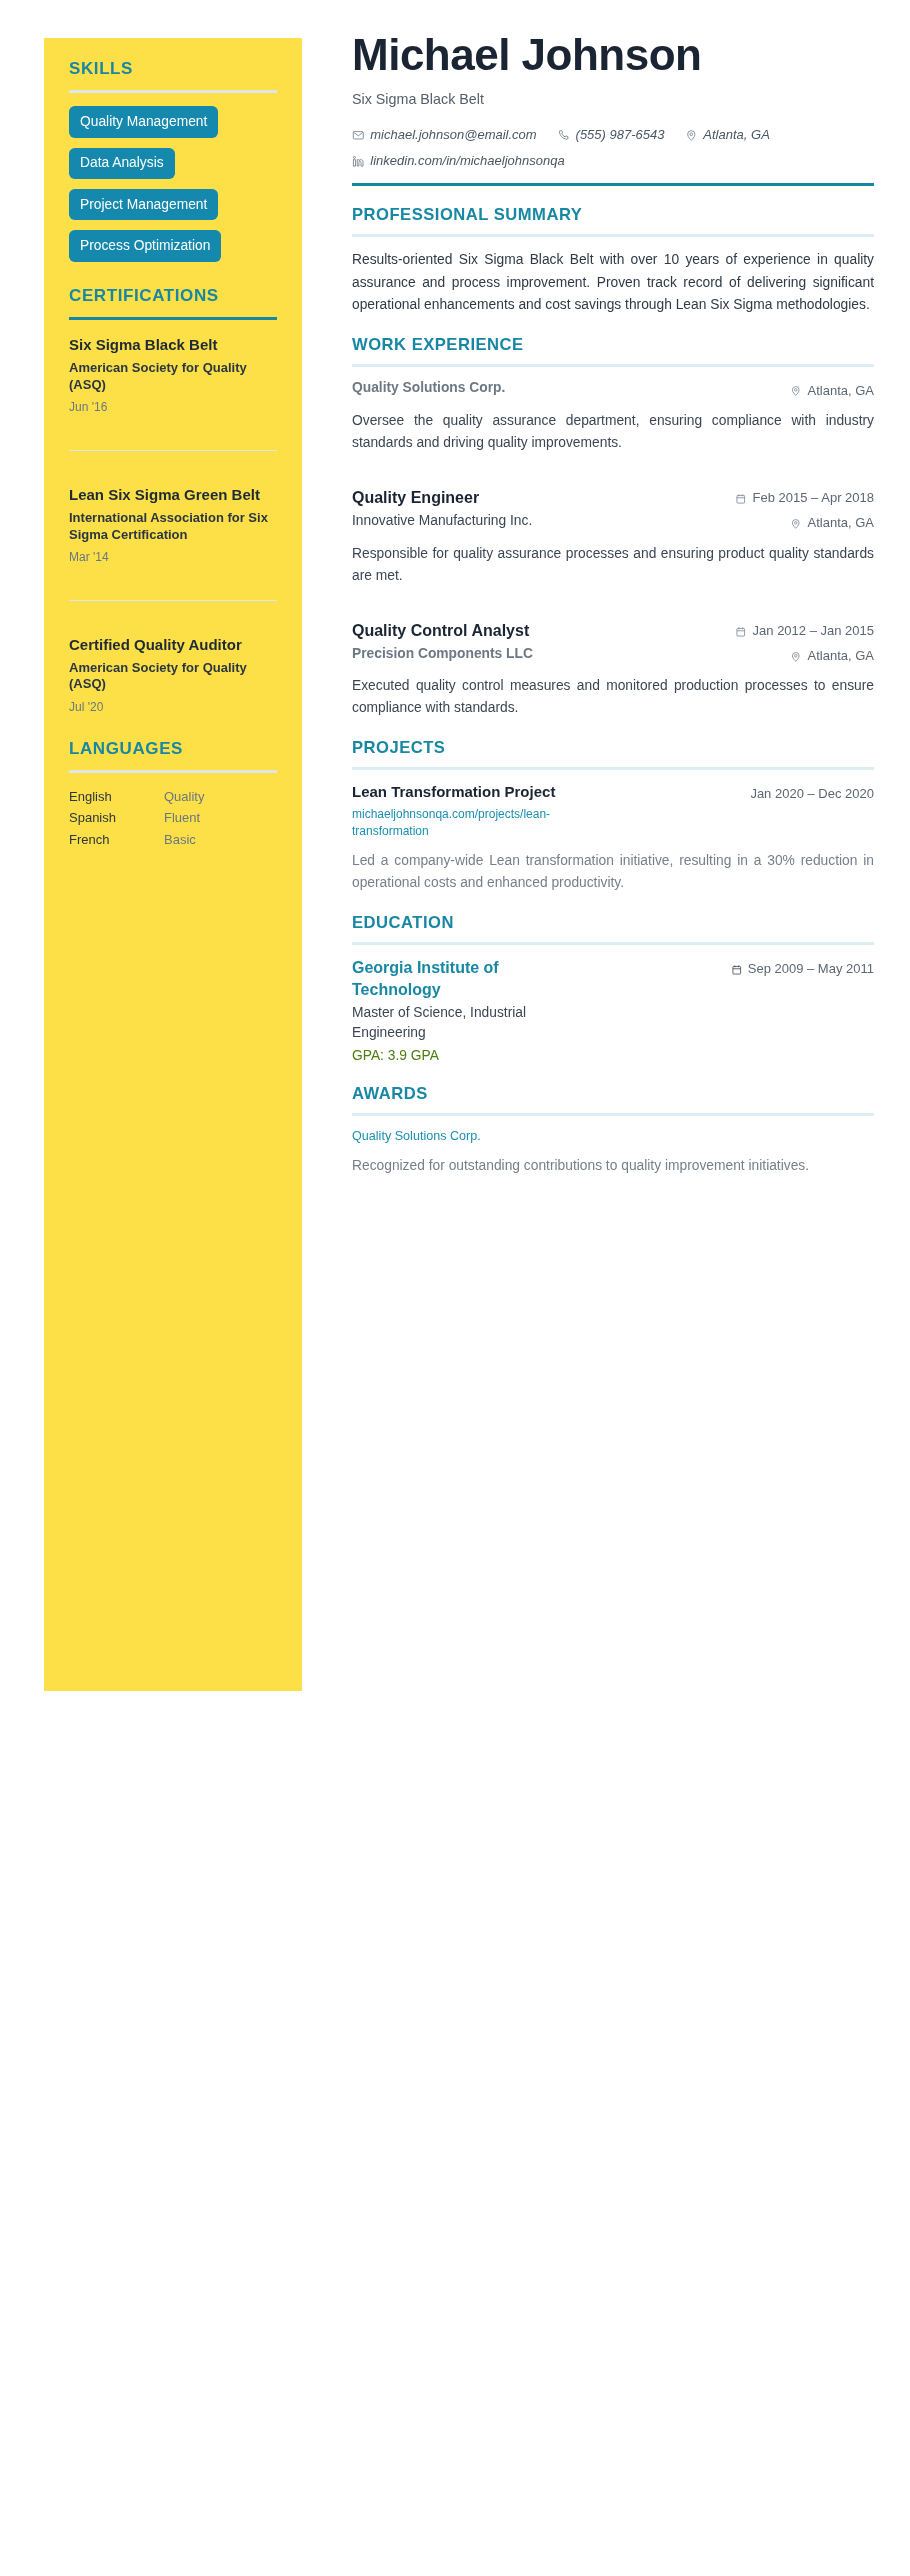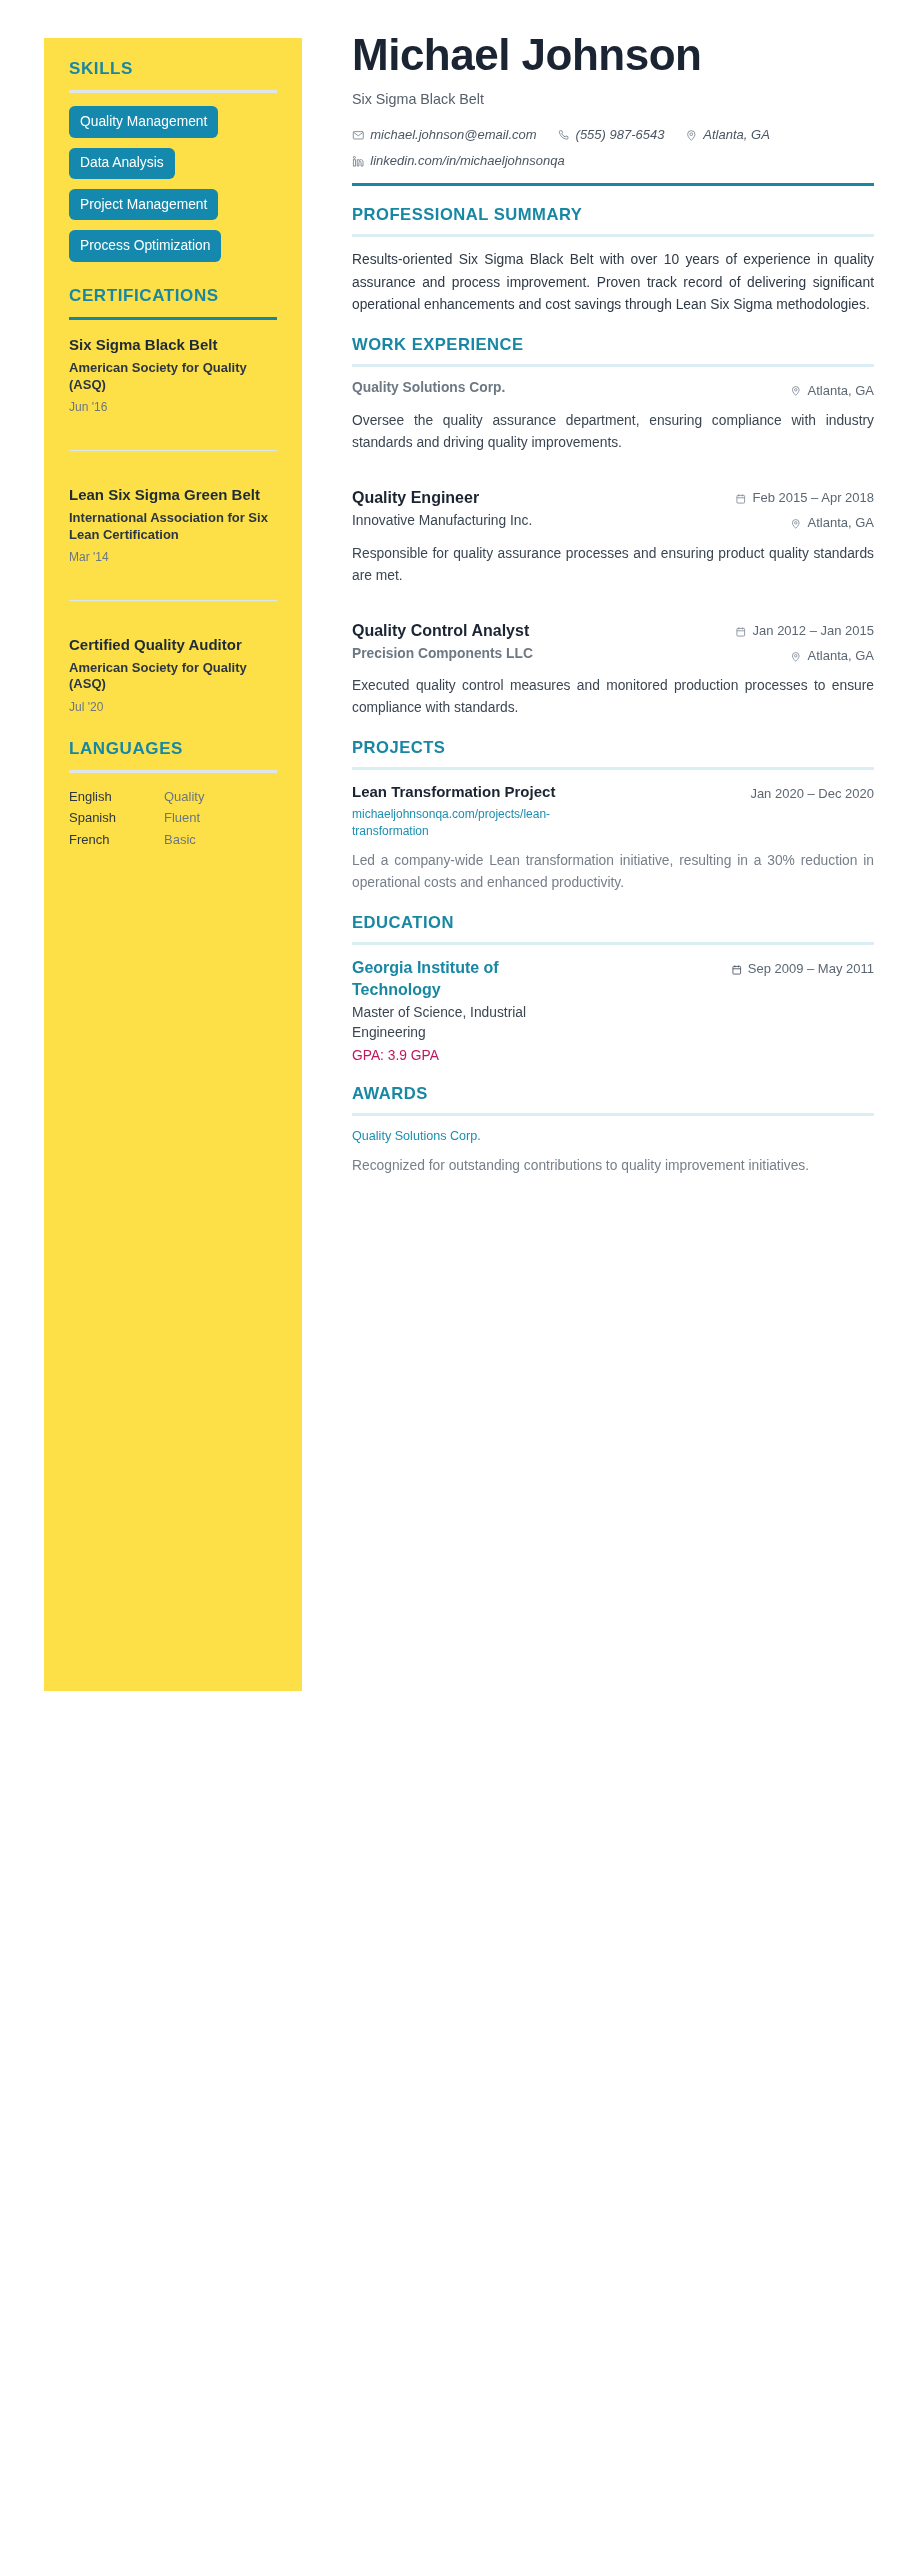--- a/index.html
+++ b/index.html
@@ -240,21 +240,21 @@
 
   .edu-degree {
     font-size: 13.8px;
     color: #3b4653;
     line-height: 1.42;
     max-width: 247px;
     margin: 3.4px 0 0 0;
   }
   .edu-gpa {
     font-size: 13.8px;
-    color: #be185d;
+    color: #4d7c0f;
     line-height: 1.42;
     margin: 3.4px 0 0 0;
   }
 </style>
 </head>
 <body>
 
 <div class="page">
 
   <aside class="sidebar">
@@ -279,21 +279,21 @@
       <div class="cert-item">
         <p class="cert-title">Six Sigma Black Belt</p>
         <p class="cert-issuer">American Society for Quality (ASQ)</p>
         <p class="cert-date">Jun '16</p>
       </div>
       <div class="cert-spacer"></div>
       <div class="cert-hair"></div>
 
       <div class="cert-item">
         <p class="cert-title">Lean Six Sigma Green Belt</p>
-        <p class="cert-issuer">International Association for Six Lean Certification</p>
+        <p class="cert-issuer">International Association for Six Sigma Certification</p>
         <p class="cert-date">Mar '14</p>
       </div>
       <div class="cert-spacer"></div>
       <div class="cert-hair"></div>
 
       <div class="cert-item">
         <p class="cert-title">Certified Quality Auditor</p>
         <p class="cert-issuer">American Society for Quality (ASQ)</p>
         <p class="cert-date">Jul '20</p>
       </div>

